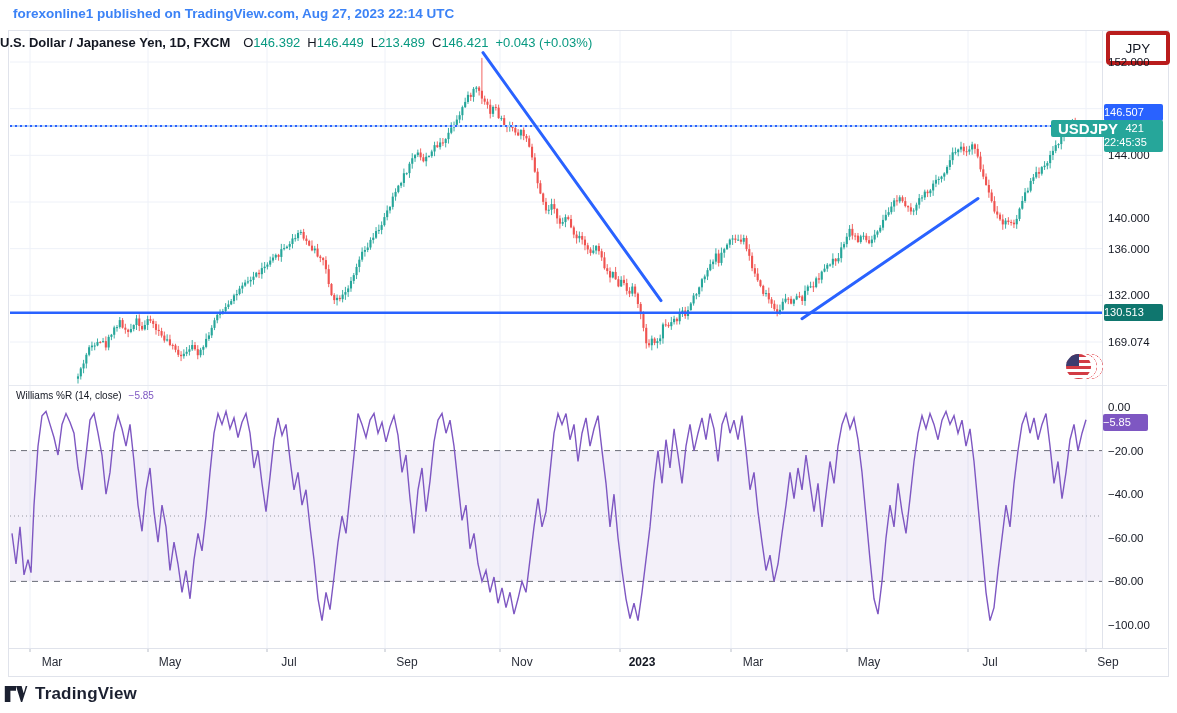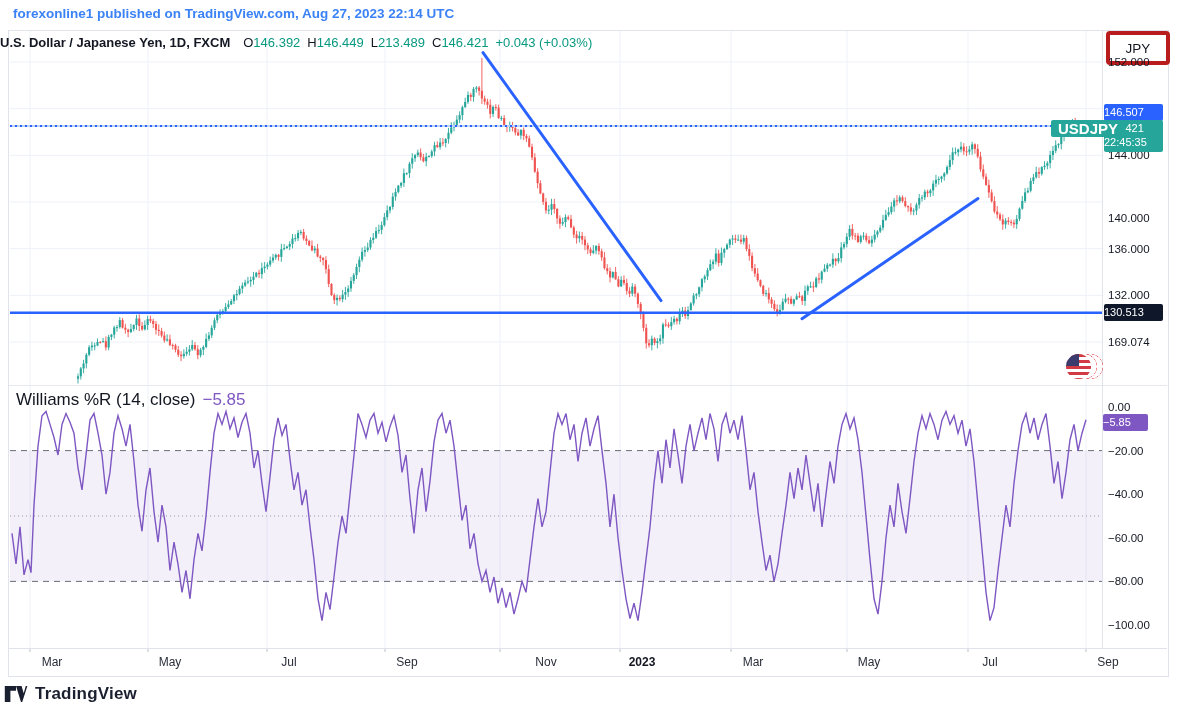--- a/index.html
+++ b/index.html
@@ -24,21 +24,21 @@
   .time-ticks span.bold{font-weight:700;color:#131722;}
   .badge{position:absolute;left:1104px;width:59px;height:17px;line-height:17px;border-radius:2px;
          color:#fff;font-size:11px;z-index:4;}
   .badge.tall{height:31px;line-height:14px;padding-top:1px;}
   #badge-resistance{top:104px;}
   #badge-lastprice{top:120px;}
   #badge-support{top:304px;}
   #badge-wr{top:414px;left:1103px;width:45px;}
   .symbol-badge{position:absolute;left:1051px;top:120px;height:17px;line-height:17px;padding:0 7px;
                 border-radius:2px;color:#fff;font-size:15px;font-weight:700;z-index:4;}
-  .wr-label{left:16px;top:390px;font-size:17px;color:#131722;white-space:nowrap;}
+  .wr-label{left:16px;top:390px;font-size:10px;color:#131722;white-space:nowrap;}
   .wr-label .val{margin-left:7px;font-weight:400;}
   .footer{left:4px;top:684px;display:flex;gap:7px;}
   .footer .brand{font-size:17px;font-weight:700;color:#1b2030;letter-spacing:.2px;}
   .pair-logo{left:1066px;top:353px;width:40px;height:28px;}
   .pair-logo .c{position:absolute;width:25px;height:25px;border-radius:50%;top:1px;}
   .pair-logo .jp2{left:12px;background:radial-gradient(circle,#e3474f 34%,#fff 35% 68%,#e3474f 69% 82%,#fff 83%);}
   .pair-logo .jp1{left:6px;background:radial-gradient(circle,#e3474f 34%,#fff 35% 68%,#e3474f 69% 82%,#fff 83%);}
   .pair-logo .us{left:0;box-shadow:0 0 0 2px #fff;
      background:repeating-linear-gradient(#d23b44 0 3px,#fff 3px 6px);overflow:hidden;}
   .pair-logo .us:before{content:"";position:absolute;left:0;top:0;width:13px;height:12px;background:#3c3b6e;}
@@ -846,34 +846,34 @@
       <div class="tick" style="top: 487.2px;">−40.00</div>
       <div class="tick" style="top: 530.8px;">−60.00</div>
       <div class="tick" style="top: 574.4px;">−80.00</div>
       <div class="tick" style="top: 618px;">−100.00</div>
     </div>
   <div class="time-ticks" id="time-ticks">
       <span style="left: 30px;">Mar</span>
       <span style="left: 148px;">May</span>
       <span style="left: 267px;">Jul</span>
       <span style="left: 385px;">Sep</span>
-      <span style="left: 524px;">Nov</span>
+      <span style="left: 500px;">Nov</span>
       <span class="bold" style="left: 620px;">2023</span>
       <span style="left: 731px;">Mar</span>
       <span style="left: 847px;">May</span>
       <span style="left: 968px;">Jul</span>
       <span style="left: 1086px;">Sep</span>
     </div>
 
   <div class="badge" id="badge-resistance" style="background: rgb(41, 98, 255);">146.507</div>
   <div class="badge tall" id="badge-lastprice" style="background: rgb(38, 166, 154);">
     <div>146.421</div>
     <div>22:45:35</div>
   </div>
-  <div class="badge" id="badge-support" style="background: #0f172a;">130.513</div>
+  <div class="badge" id="badge-support" style="background: #0f766e;">130.513</div>
   <div class="badge" id="badge-wr" style="background: rgb(126, 87, 194);">−5.85</div>
   <div class="symbol-badge" id="badge-symbol" style="background: rgb(38, 166, 154);">USDJPY</div>
 
   <div class="ovl wr-label">
     <span>Williams %R (14, close)</span><span class="val" id="wr-val" style="color: rgb(126, 87, 194);">−5.85</span>
   </div>
 
   <div class="ovl pair-logo">
     <div class="c jp2"></div>
     <div class="c jp1"></div>

